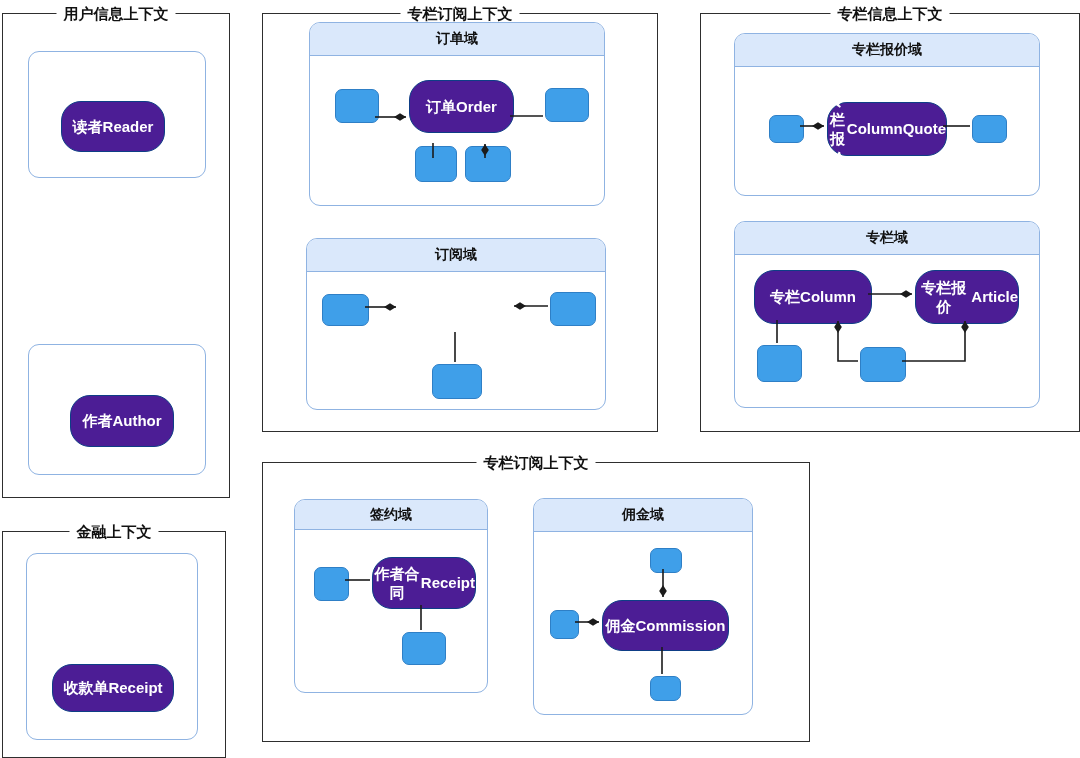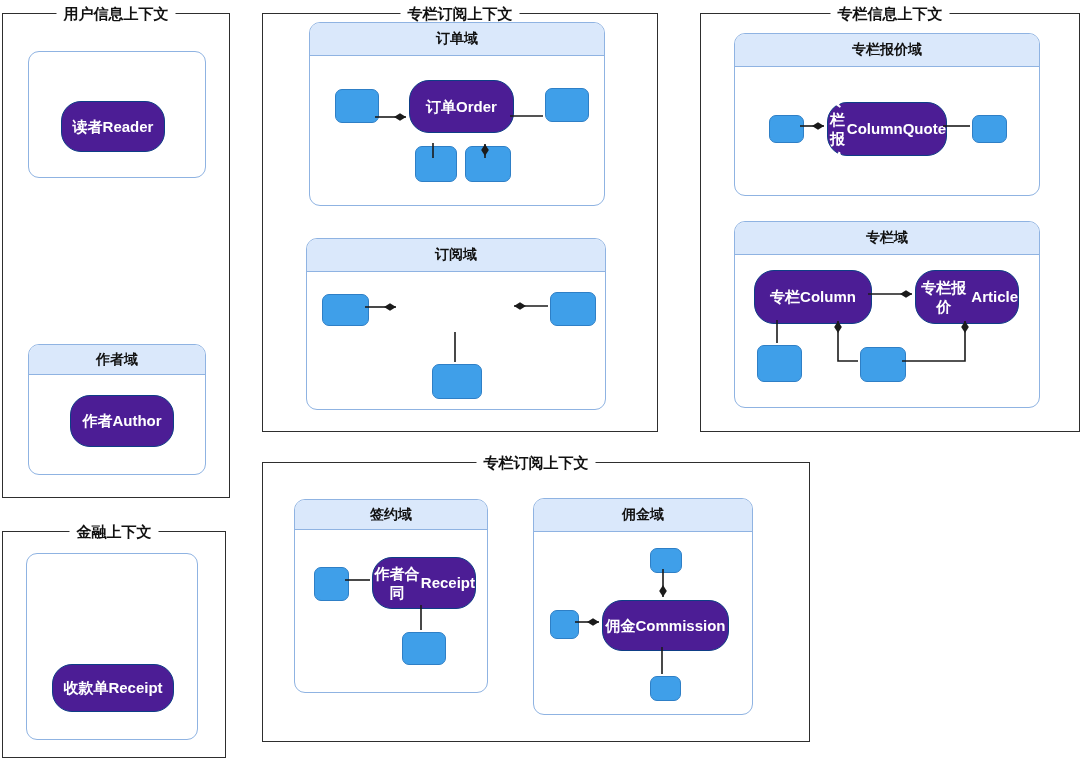--- a/index.html
+++ b/index.html
@@ -40,23 +40,20 @@
 
     <div class="dom" style="left:25px;top:37px;width:176px;height:125px">
       <div class="ent" style="left:32px;top:49px;width:102px;height:49px">
         <span>读者</span>
         <span>Reader</span>
       </div>
     </div>
 
 
     <div class="dom" style="left:25px;top:330px;width:176px;height:129px">
-      <div class="dom-h h30">
-        <span>作者域</span>
-      </div>
       <div class="ent" style="left:41px;top:50px;width:102px;height:50px">
         <span>作者</span>
         <span>Author</span>
       </div>
     </div>
   </div>
 
   <div class="ctx" style="left:262px;top:13px;width:394px;height:417px">
     <span class="ctx-title">专栏订阅上下文</span>
 

